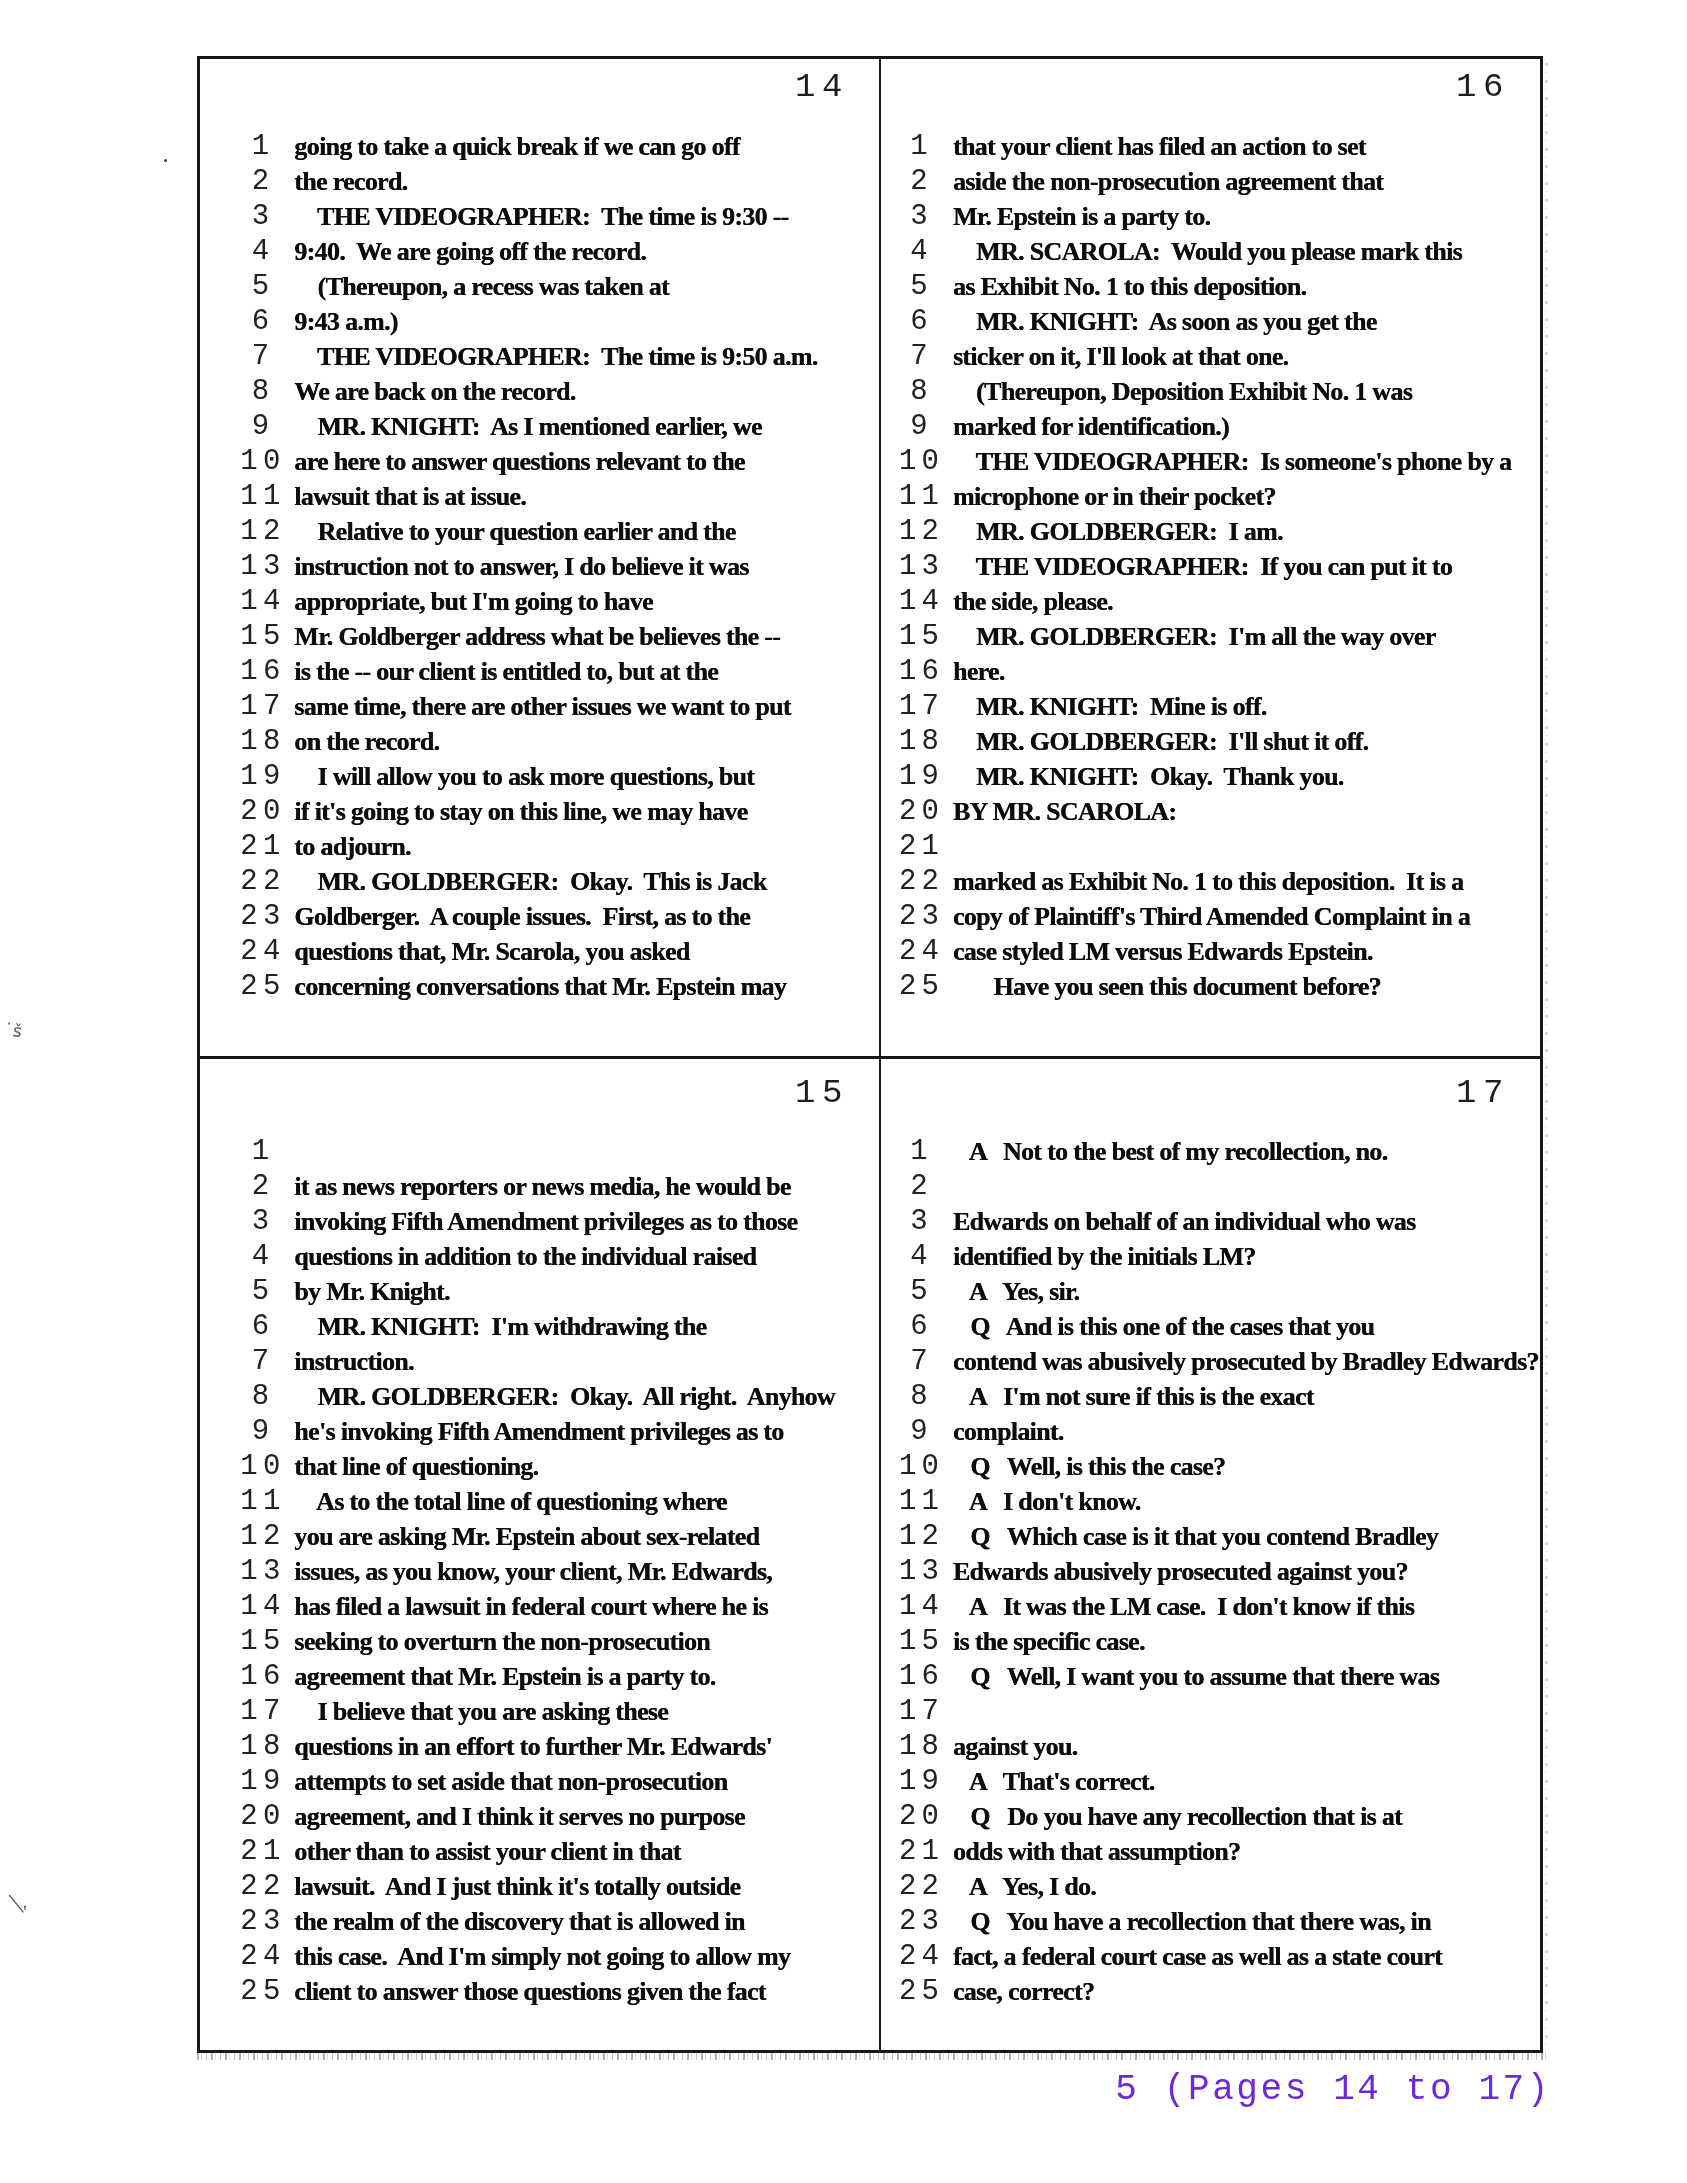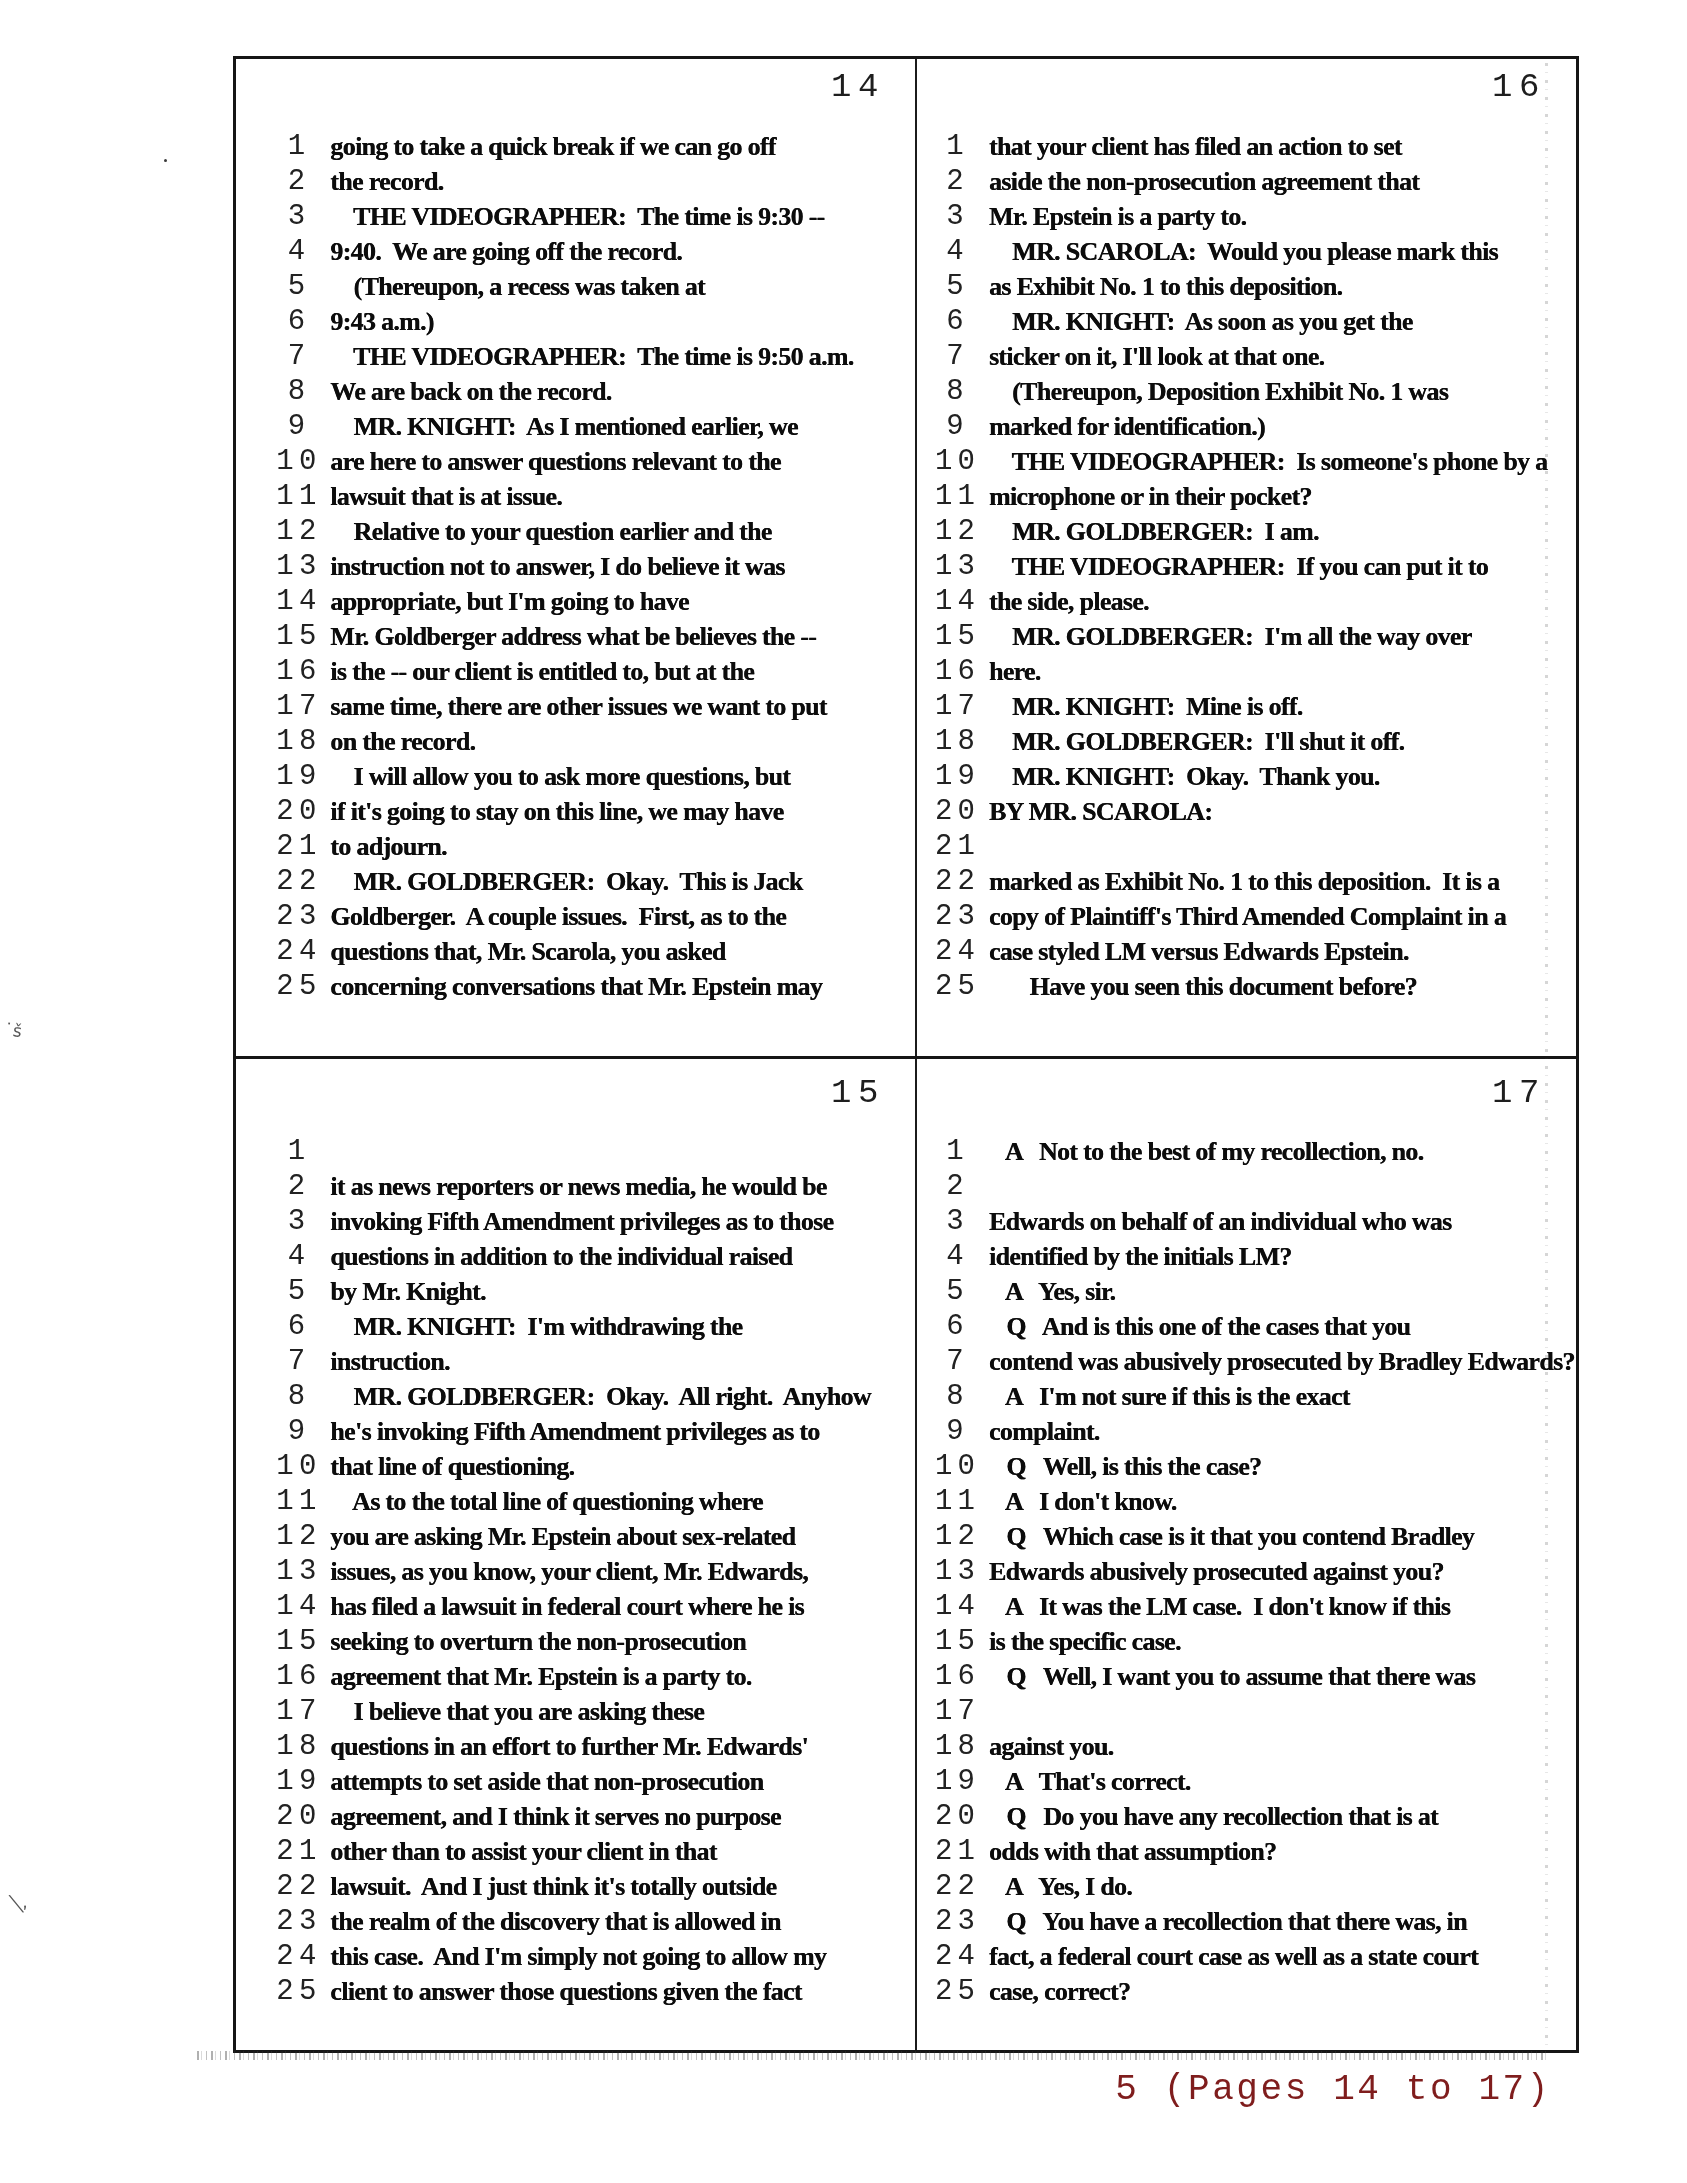--- a/index.html
+++ b/index.html
@@ -3,21 +3,21 @@
 <meta charset="utf-8">
 <title>Transcript</title>
 <style>
   html,body{margin:0;padding:0;}
   body{
     width:1687px;height:2183px;position:relative;background:#ffffff;
     font-family:"Liberation Serif",serif;color:#0d0d0d;overflow:hidden;
   }
   .frame{
     position:absolute;left:197px;top:56px;width:1340px;height:1991px;
-    border:3.3px solid #161616;background:#ffffff;margin-left:36px;
+    border:3.3px solid #161616;background:#ffffff;
   }
   .v-div{position:absolute;left:679px;top:0;width:2px;height:100%;background:#1b1b1b;}
   .h-div{position:absolute;left:0;top:997px;width:100%;height:2.6px;background:#161616;}
   .quad{position:absolute;}
   .quad.tl{left:0;top:0;width:679px;height:997px;}
   .quad.tr{left:681px;top:0;width:659px;height:997px;}
   .quad.bl{left:0;top:1000px;width:679px;height:988px;}
   .quad.br{left:681px;top:1000px;width:659px;height:988px;}
   .page-num{
     position:absolute;top:9.3px;right:30px;
@@ -35,21 +35,21 @@
   }
   .q-right .ln{margin-left:10.6px;}
   .lt{
     margin-left:1.3px;white-space:pre;
     font-family:"Liberation Serif",serif;font-weight:700;font-size:26px;
     letter-spacing:-0.7px;color:#0c0c0c;text-shadow:0.3px 0 0 #141414;
   }
   .footer{
     position:absolute;top:2069px;right:136px;
     font-family:"Liberation Mono",monospace;font-size:36px;letter-spacing:2.6px;
-    color:#7f1d1d;
+    color:#6d28d9;
   }
   
   .noise-bottom{
     position:absolute;left:197px;top:2051px;width:1351px;height:8.6px;opacity:.55;
     background:repeating-linear-gradient(90deg,
       rgba(35,35,35,.65) 0 2px, transparent 2px 4px,
       rgba(90,90,90,.40) 4px 5.3px, transparent 5.3px 8.6px,
       rgba(50,50,50,.55) 8.6px 10px, transparent 10px 14px);
   }
   .noise-right{

